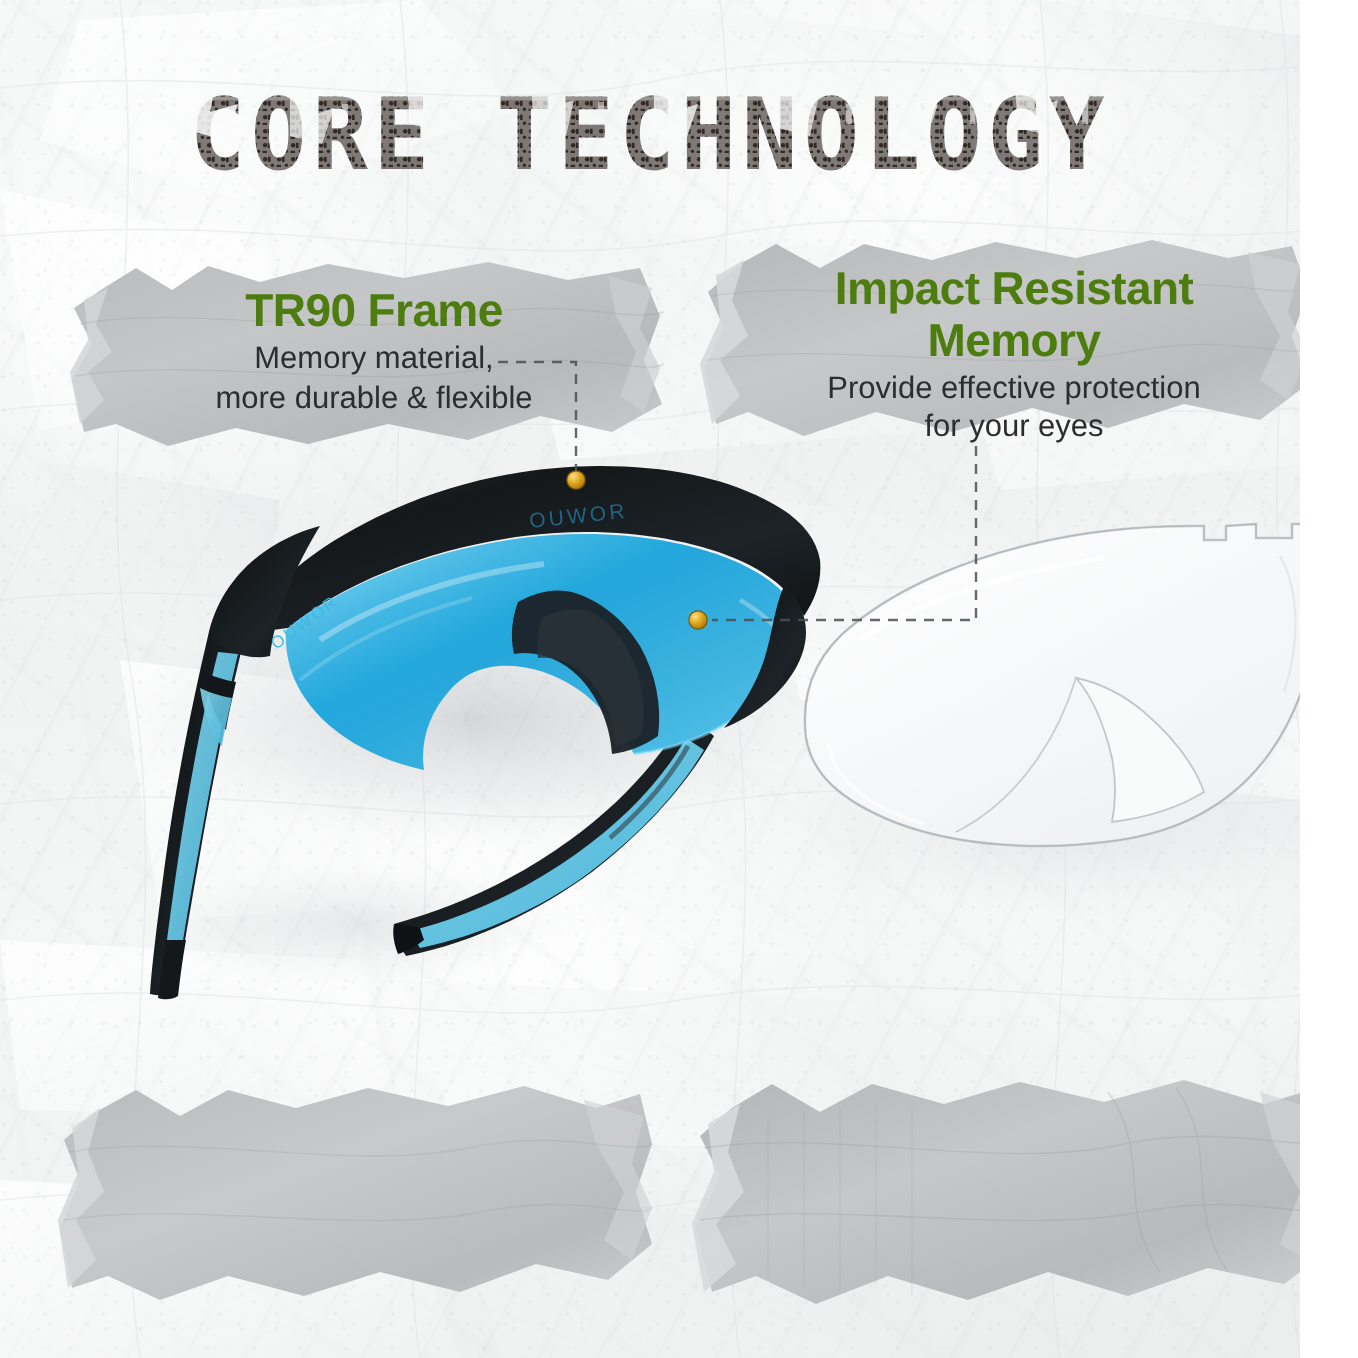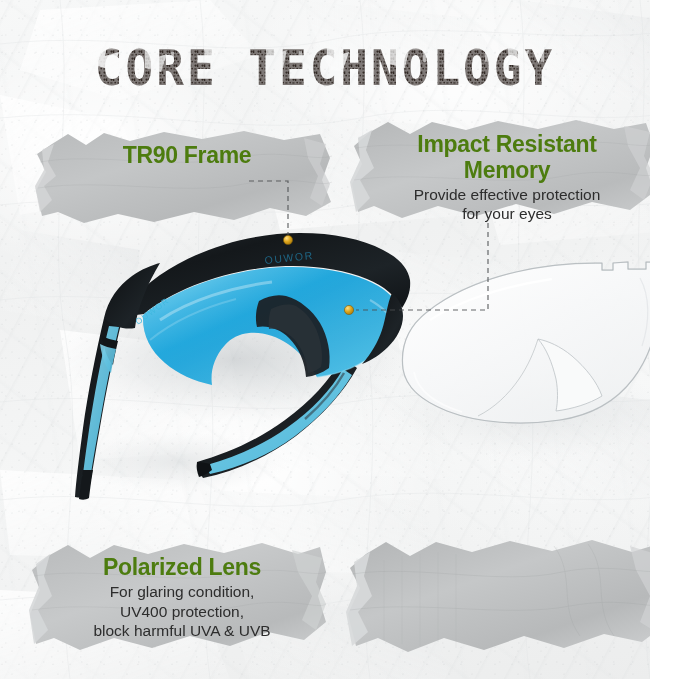--- a/index.html
+++ b/index.html
@@ -472,32 +472,28 @@
         <path d="M249,181 L288,181 L288,236"></path>
         <path d="M488,223 L488,310 L356,310"></path>
       </g>
       <circle cx="288" cy="240" r="4.6" fill="url(#goldG)" stroke="#7d5a08" stroke-width="0.6"></circle>
       <circle cx="349" cy="310" r="4.6" fill="url(#goldG)" stroke="#7d5a08" stroke-width="0.6"></circle>
     </g>
   </svg>
 
   <div class="cap-text" style="left:62px; top:142px; width:250px;">
     <div class="cap-head">TR90 Frame</div>
+    <div class="cap-sub">Memory material,
+more durable &amp; flexible</div>
   </div>
 
   <div class="cap-text" style="left:374px; top:131px; width:266px;">
     <div class="cap-head">Impact Resistant
 Memory</div>
     <div class="cap-sub">Provide effective protection
 for your eyes</div>
   </div>
 
-  <div class="cap-text" style="left:56px; top:554px; width:252px;">
-    <div class="cap-head">Polarized Lens</div>
-    <div class="cap-sub">For glaring condition,
-UV400 protection,
-block harmful UVA &amp; UVB</div>
-  </div>
 
   <div class="cap-text" style="left:368px; top:548px; width:280px;">
   </div>
 
 </div>
 
 </body></html>

